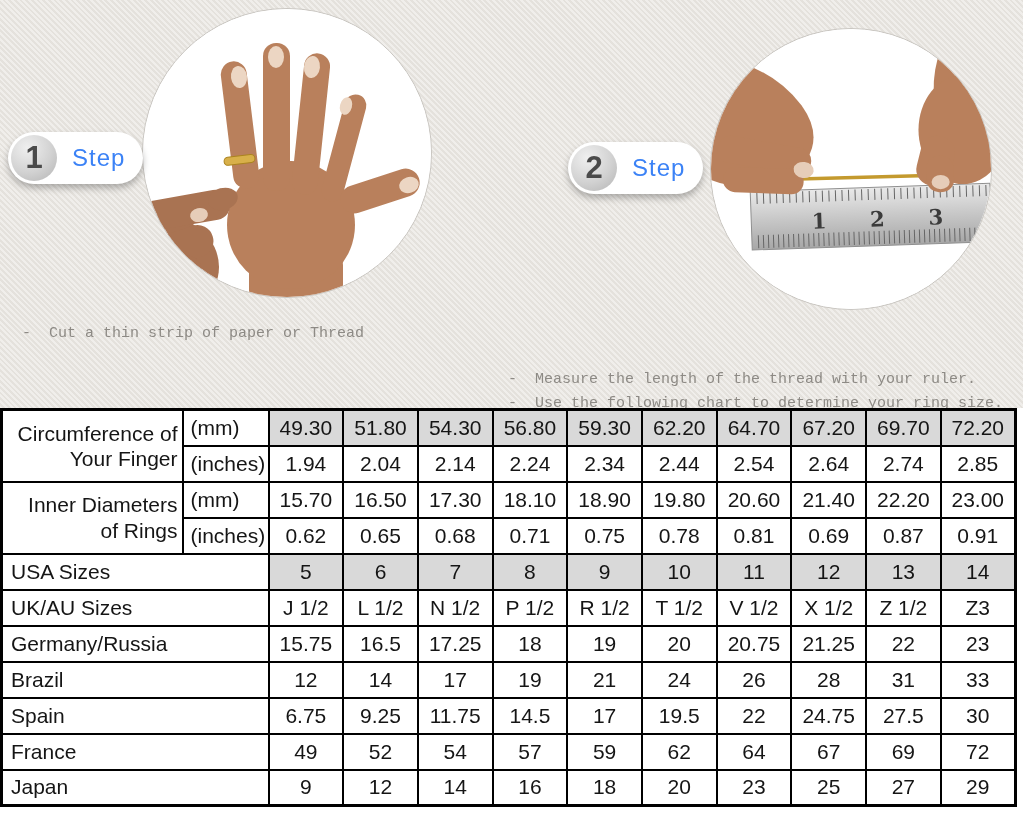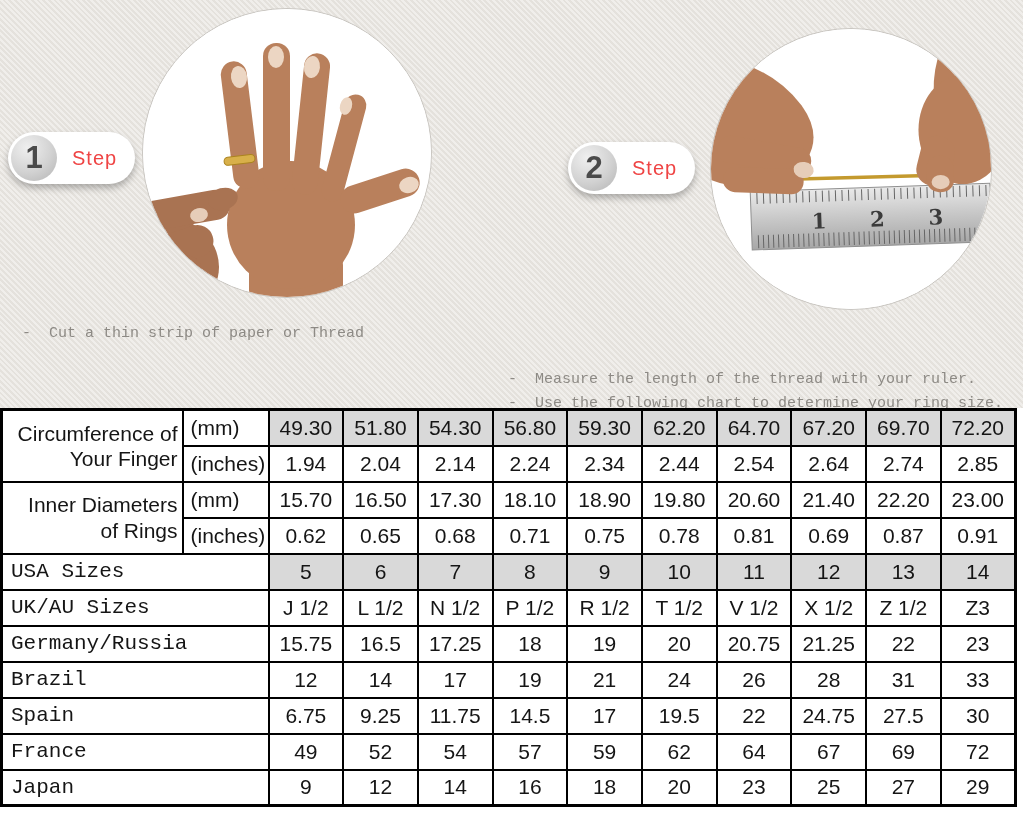--- a/index.html
+++ b/index.html
@@ -29,21 +29,21 @@
     position:absolute; height:52px; background:#ffffff; border-radius:28px;
     display:flex; align-items:center; padding:3px 18px 3px 3px;
     box-shadow: 0 4px 7px rgba(0,0,0,0.28);
   }
   .step-num {
     width:46px; height:46px; border-radius:50%;
     background: radial-gradient(circle at 35% 28%, #efefef 0%, #d2d2d2 55%, #b3b3b3 100%);
     color:#4a4a4a; font-size:31px; font-weight:bold;
     display:flex; align-items:center; justify-content:center;
   }
-  .step-label { color:#ef4444; font-size:20px; margin-left:15px; letter-spacing:1px;text-align:right; }
+  .step-label { color:#3b82f6; font-size:24px; margin-left:15px; letter-spacing:1px;text-align:right; }
   #badge-step1 { left:8px;  top:132px; }
   #badge-step2 { left:568px; top:142px; }
 
   .instructions { position:absolute; color:#8d8a85; font-size:15px; line-height:24px;font-family:Liberation Mono, monospace; }
   .instructions .line { white-space:pre-wrap; }
   #instructions-step1 { left:22px;  top:322px; width:475px; }
   #instructions-step2 { left:508px; top:325px; width:510px;margin-top:43px; }
 
   
   #table-section {
@@ -53,21 +53,21 @@
     border-collapse:collapse; table-layout:fixed; width:1014px;
     font-family:"Liberation Sans", sans-serif; font-size:21px; color:#151515;
     border:3px solid #000;
   }
   #ring-size-table td {
     border:2px solid #000; height:36px; padding:0 4px;
     overflow:hidden; white-space:nowrap; background:#ffffff;
   }
   #ring-size-table td.v    { text-align:center; }
   #ring-size-table td.gray { background:#d9d9d9; }
-  #ring-size-table td.lbl  { text-align:left; padding-left:8px;font-family:Liberation Mono, monospace; }
+  #ring-size-table td.lbl  { text-align:left; padding-left:8px; }
   #ring-size-table td.lblc { text-align:right; white-space:normal; line-height:1.2; }
   #ring-size-table td.unit { text-align:left; padding-left:7px; }
 </style>
 </head>
 <body>
 
 <div id="stage">
 
   <div id="top-section">
 

